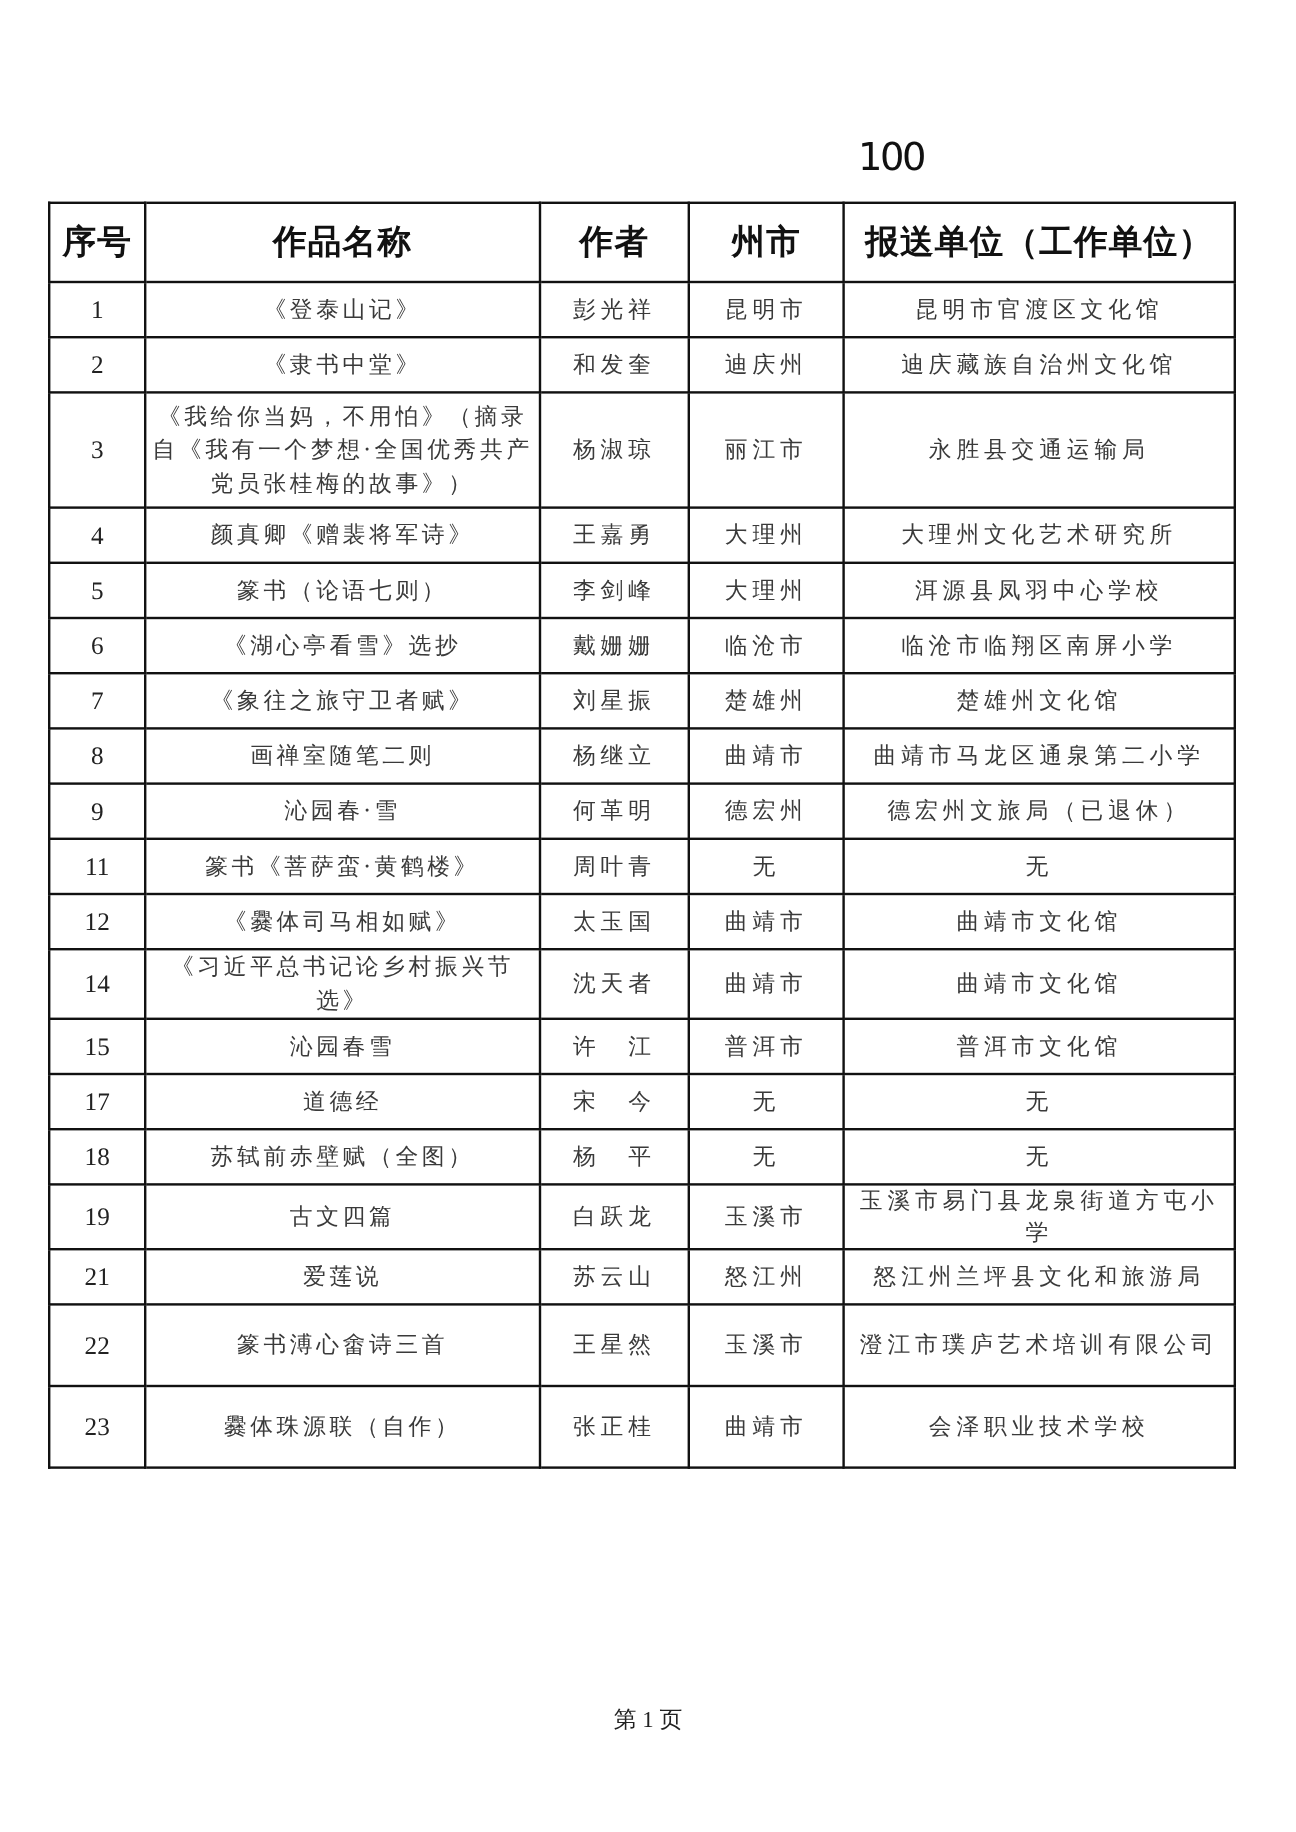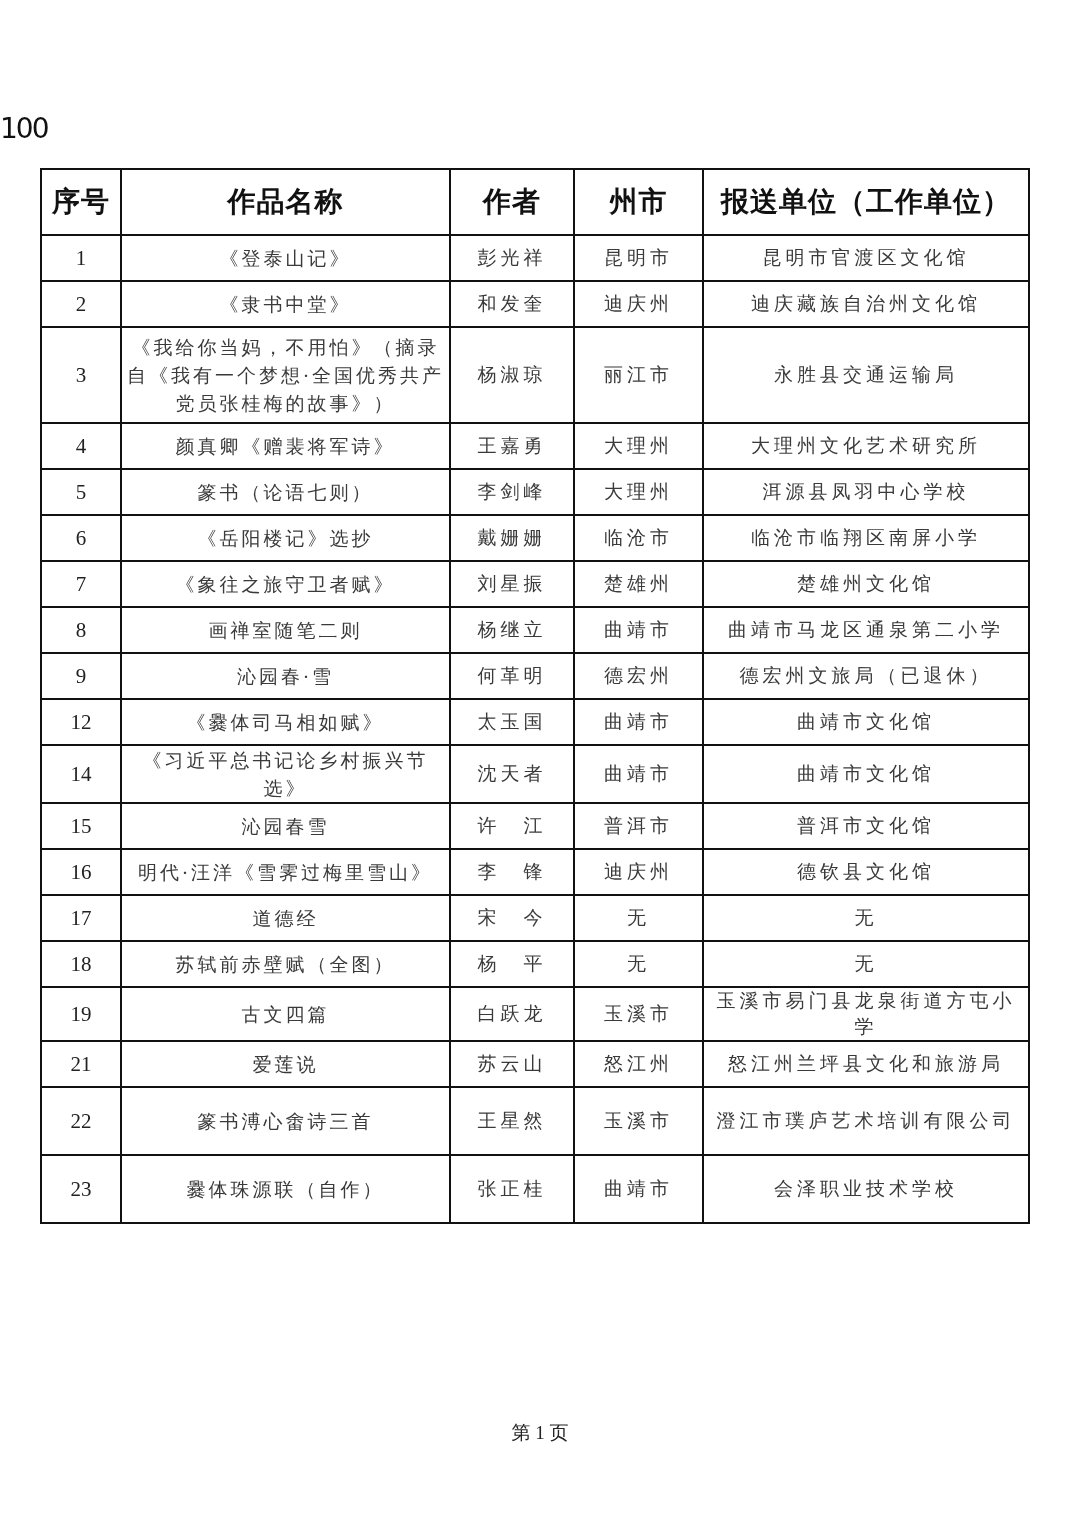--- a/index.html
+++ b/index.html
@@ -13,23 +13,23 @@
     position: relative;
     overflow: hidden;
     font-family: "DejaVu Serif", "Liberation Serif", serif;
     color: #2a2a2a;
   }
   .page-title {
     position: absolute;
     top: 112px;
     left: 0;
     width: 770px;
-    text-align: left;
+    text-align: right;
     font-family: "DejaVu Sans", "Liberation Sans", sans-serif;
-    font-size: 28px;
+    font-size: 32px;
     letter-spacing: -2px;
     color: #111111;
   }
   table.list {
     position: absolute;
     top: 168px;
     left: 40px;
     width: 988px;
     border-collapse: collapse;
     table-layout: fixed;
@@ -130,21 +130,21 @@
       </tr>
       <tr>
         <td class="idx">5</td>
         <td class="title-cell">篆书（论语七则）</td>
         <td>李剑峰</td>
         <td>大理州</td>
         <td>洱源县凤羽中心学校</td>
       </tr>
       <tr>
         <td class="idx">6</td>
-        <td class="title-cell">《岳阳楼记》选抄</td>
+        <td class="title-cell">《湖心亭看雪》选抄</td>
         <td>戴姗姗</td>
         <td>临沧市</td>
         <td>临沧市临翔区南屏小学</td>
       </tr>
       <tr>
         <td class="idx">7</td>
         <td class="title-cell">《象往之旅守卫者赋》</td>
         <td>刘星振</td>
         <td>楚雄州</td>
         <td>楚雄州文化馆</td>
@@ -157,46 +157,46 @@
         <td>曲靖市马龙区通泉第二小学</td>
       </tr>
       <tr>
         <td class="idx">9</td>
         <td class="title-cell">沁园春·雪</td>
         <td>何革明</td>
         <td>德宏州</td>
         <td>德宏州文旅局（已退休）</td>
       </tr>
       <tr>
+        <td class="idx">11</td>
+        <td class="title-cell">篆书《菩萨蛮·黄鹤楼》</td>
+        <td>周叶青</td>
+        <td>无</td>
+        <td>无</td>
+      </tr>
+      <tr>
         <td class="idx">12</td>
         <td class="title-cell">《爨体司马相如赋》</td>
         <td>太玉国</td>
         <td>曲靖市</td>
         <td>曲靖市文化馆</td>
       </tr>
       <tr>
         <td class="idx">14</td>
         <td class="title-cell">《习近平总书记论乡村振兴节选》</td>
         <td>沈天者</td>
         <td>曲靖市</td>
         <td>曲靖市文化馆</td>
       </tr>
       <tr>
         <td class="idx">15</td>
         <td class="title-cell">沁园春雪</td>
         <td>许　江</td>
         <td>普洱市</td>
         <td>普洱市文化馆</td>
-      </tr>
-      <tr>
-        <td class="idx">16</td>
-        <td class="title-cell">明代·汪洋《雪霁过梅里雪山》</td>
-        <td>李　锋</td>
-        <td>迪庆州</td>
-        <td>德钦县文化馆</td>
       </tr>
       <tr>
         <td class="idx">17</td>
         <td class="title-cell">道德经</td>
         <td>宋　今</td>
         <td>无</td>
         <td>无</td>
       </tr>
       <tr>
         <td class="idx">18</td>

